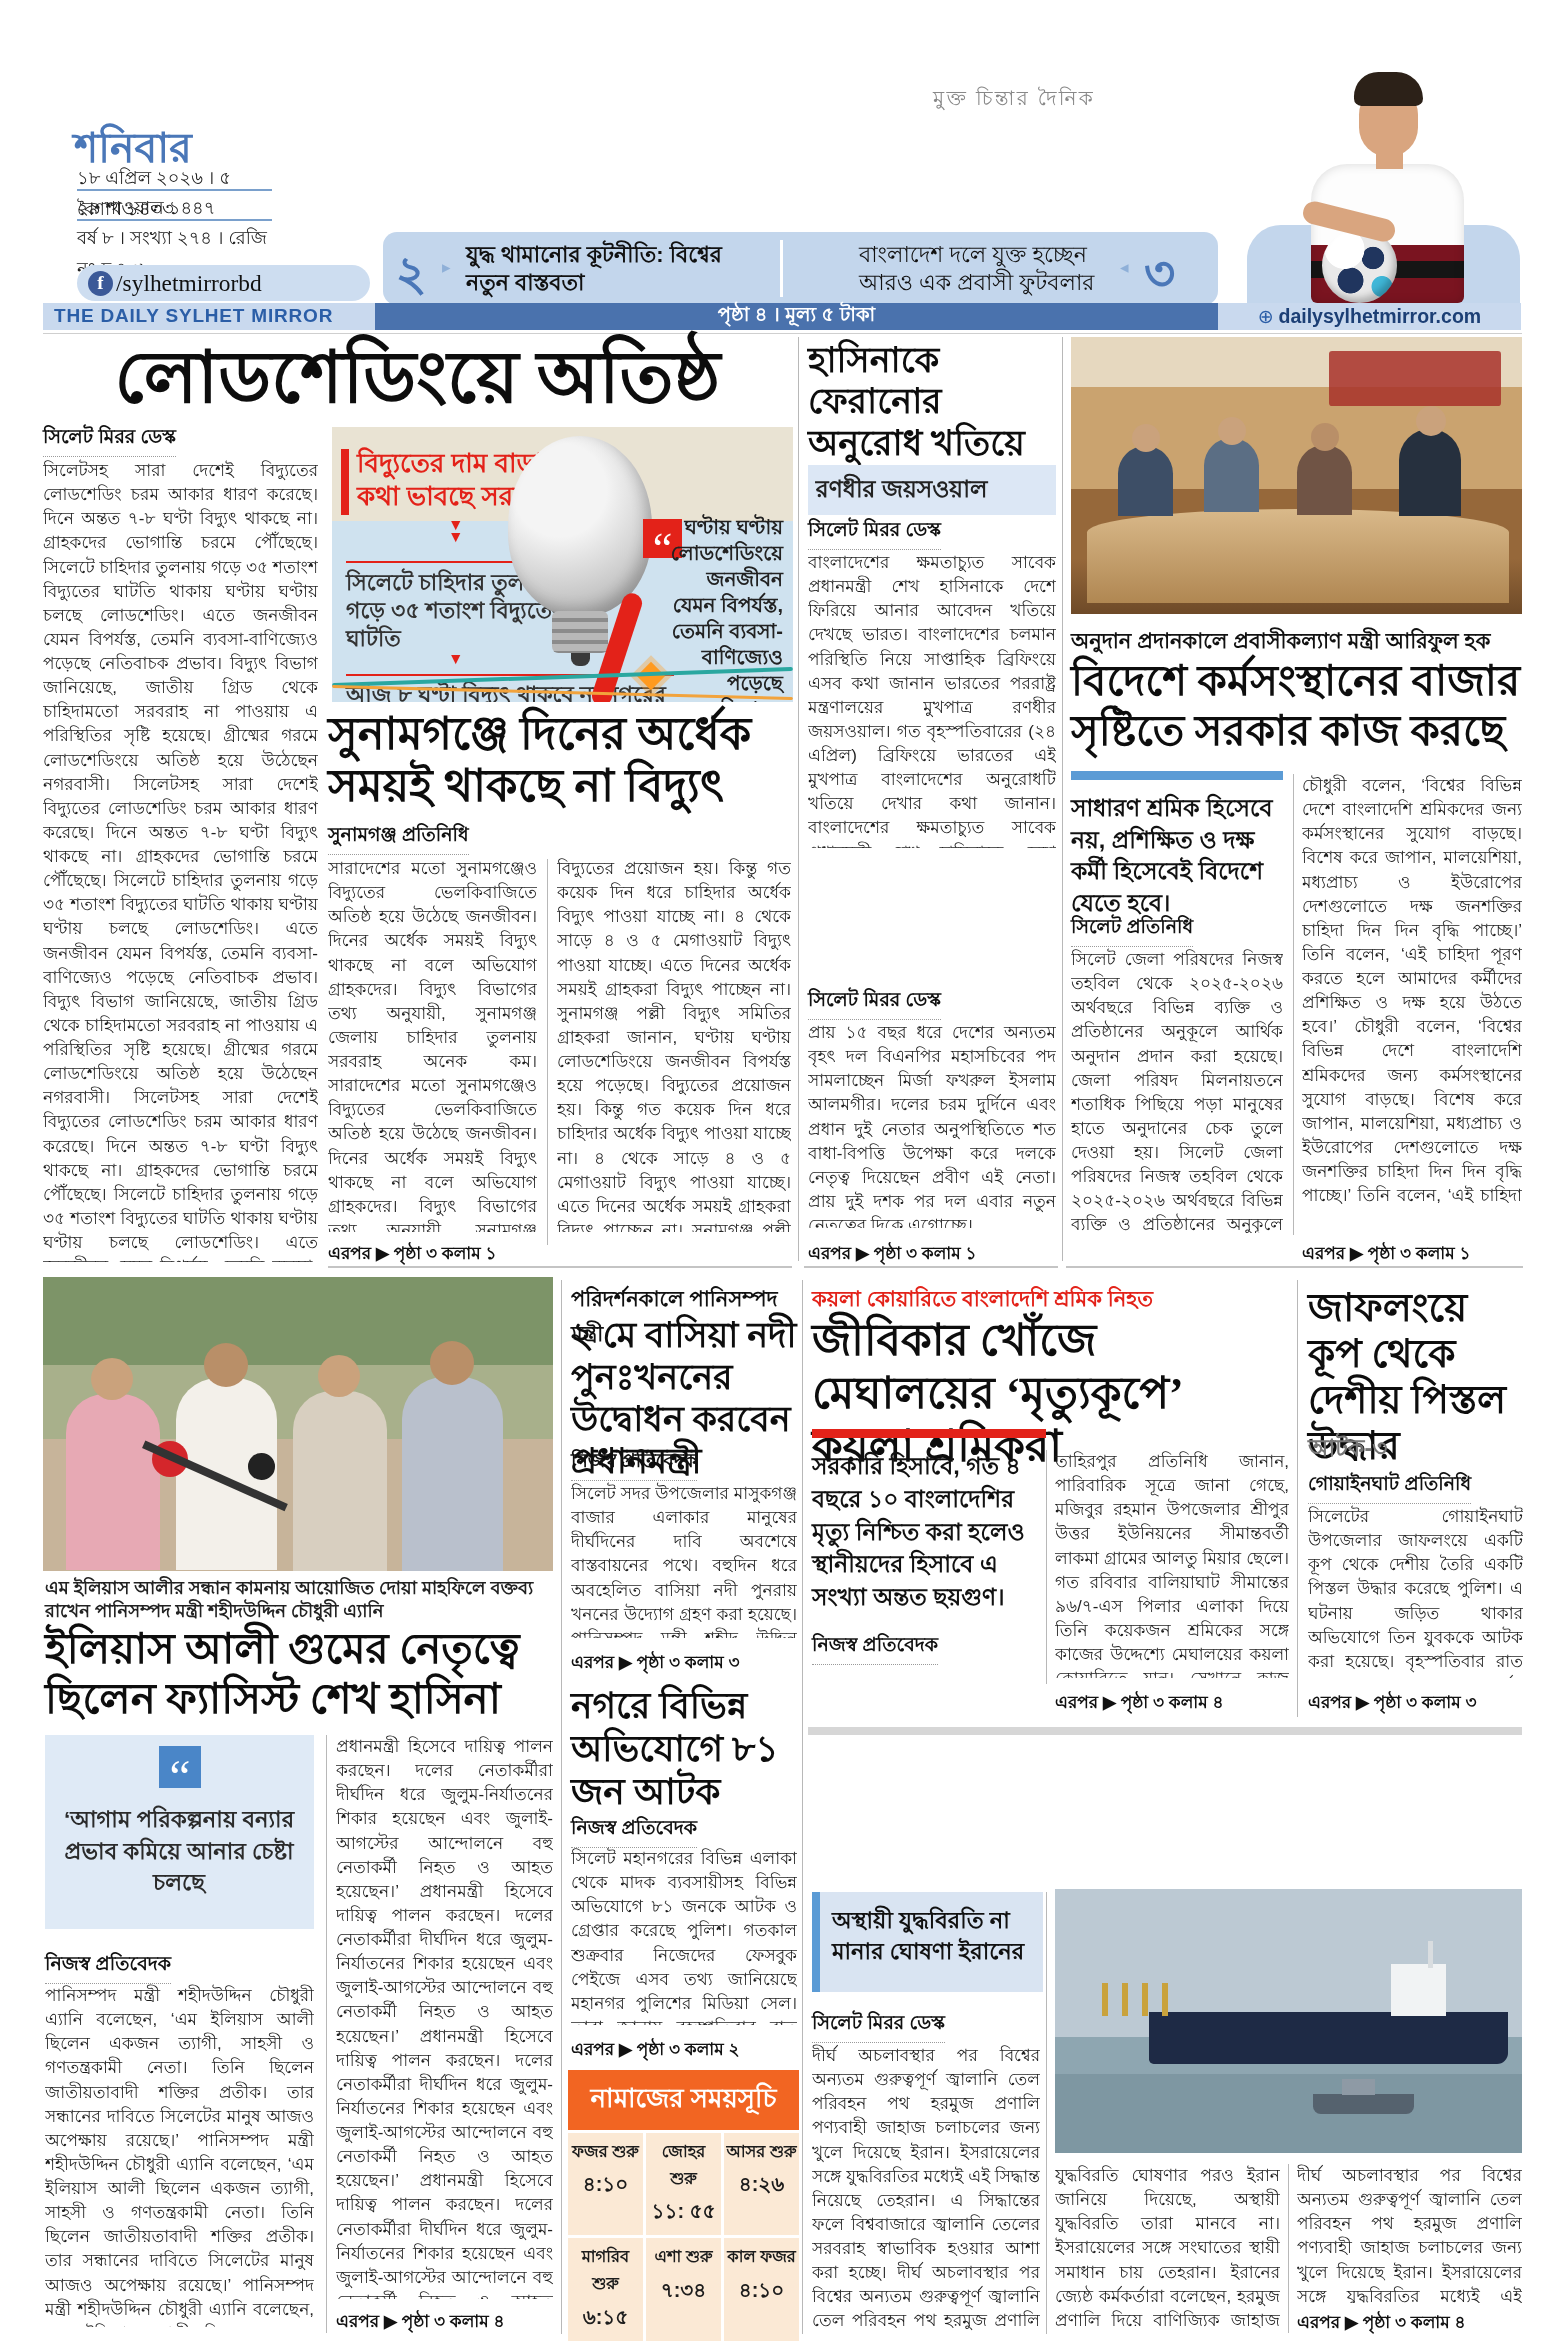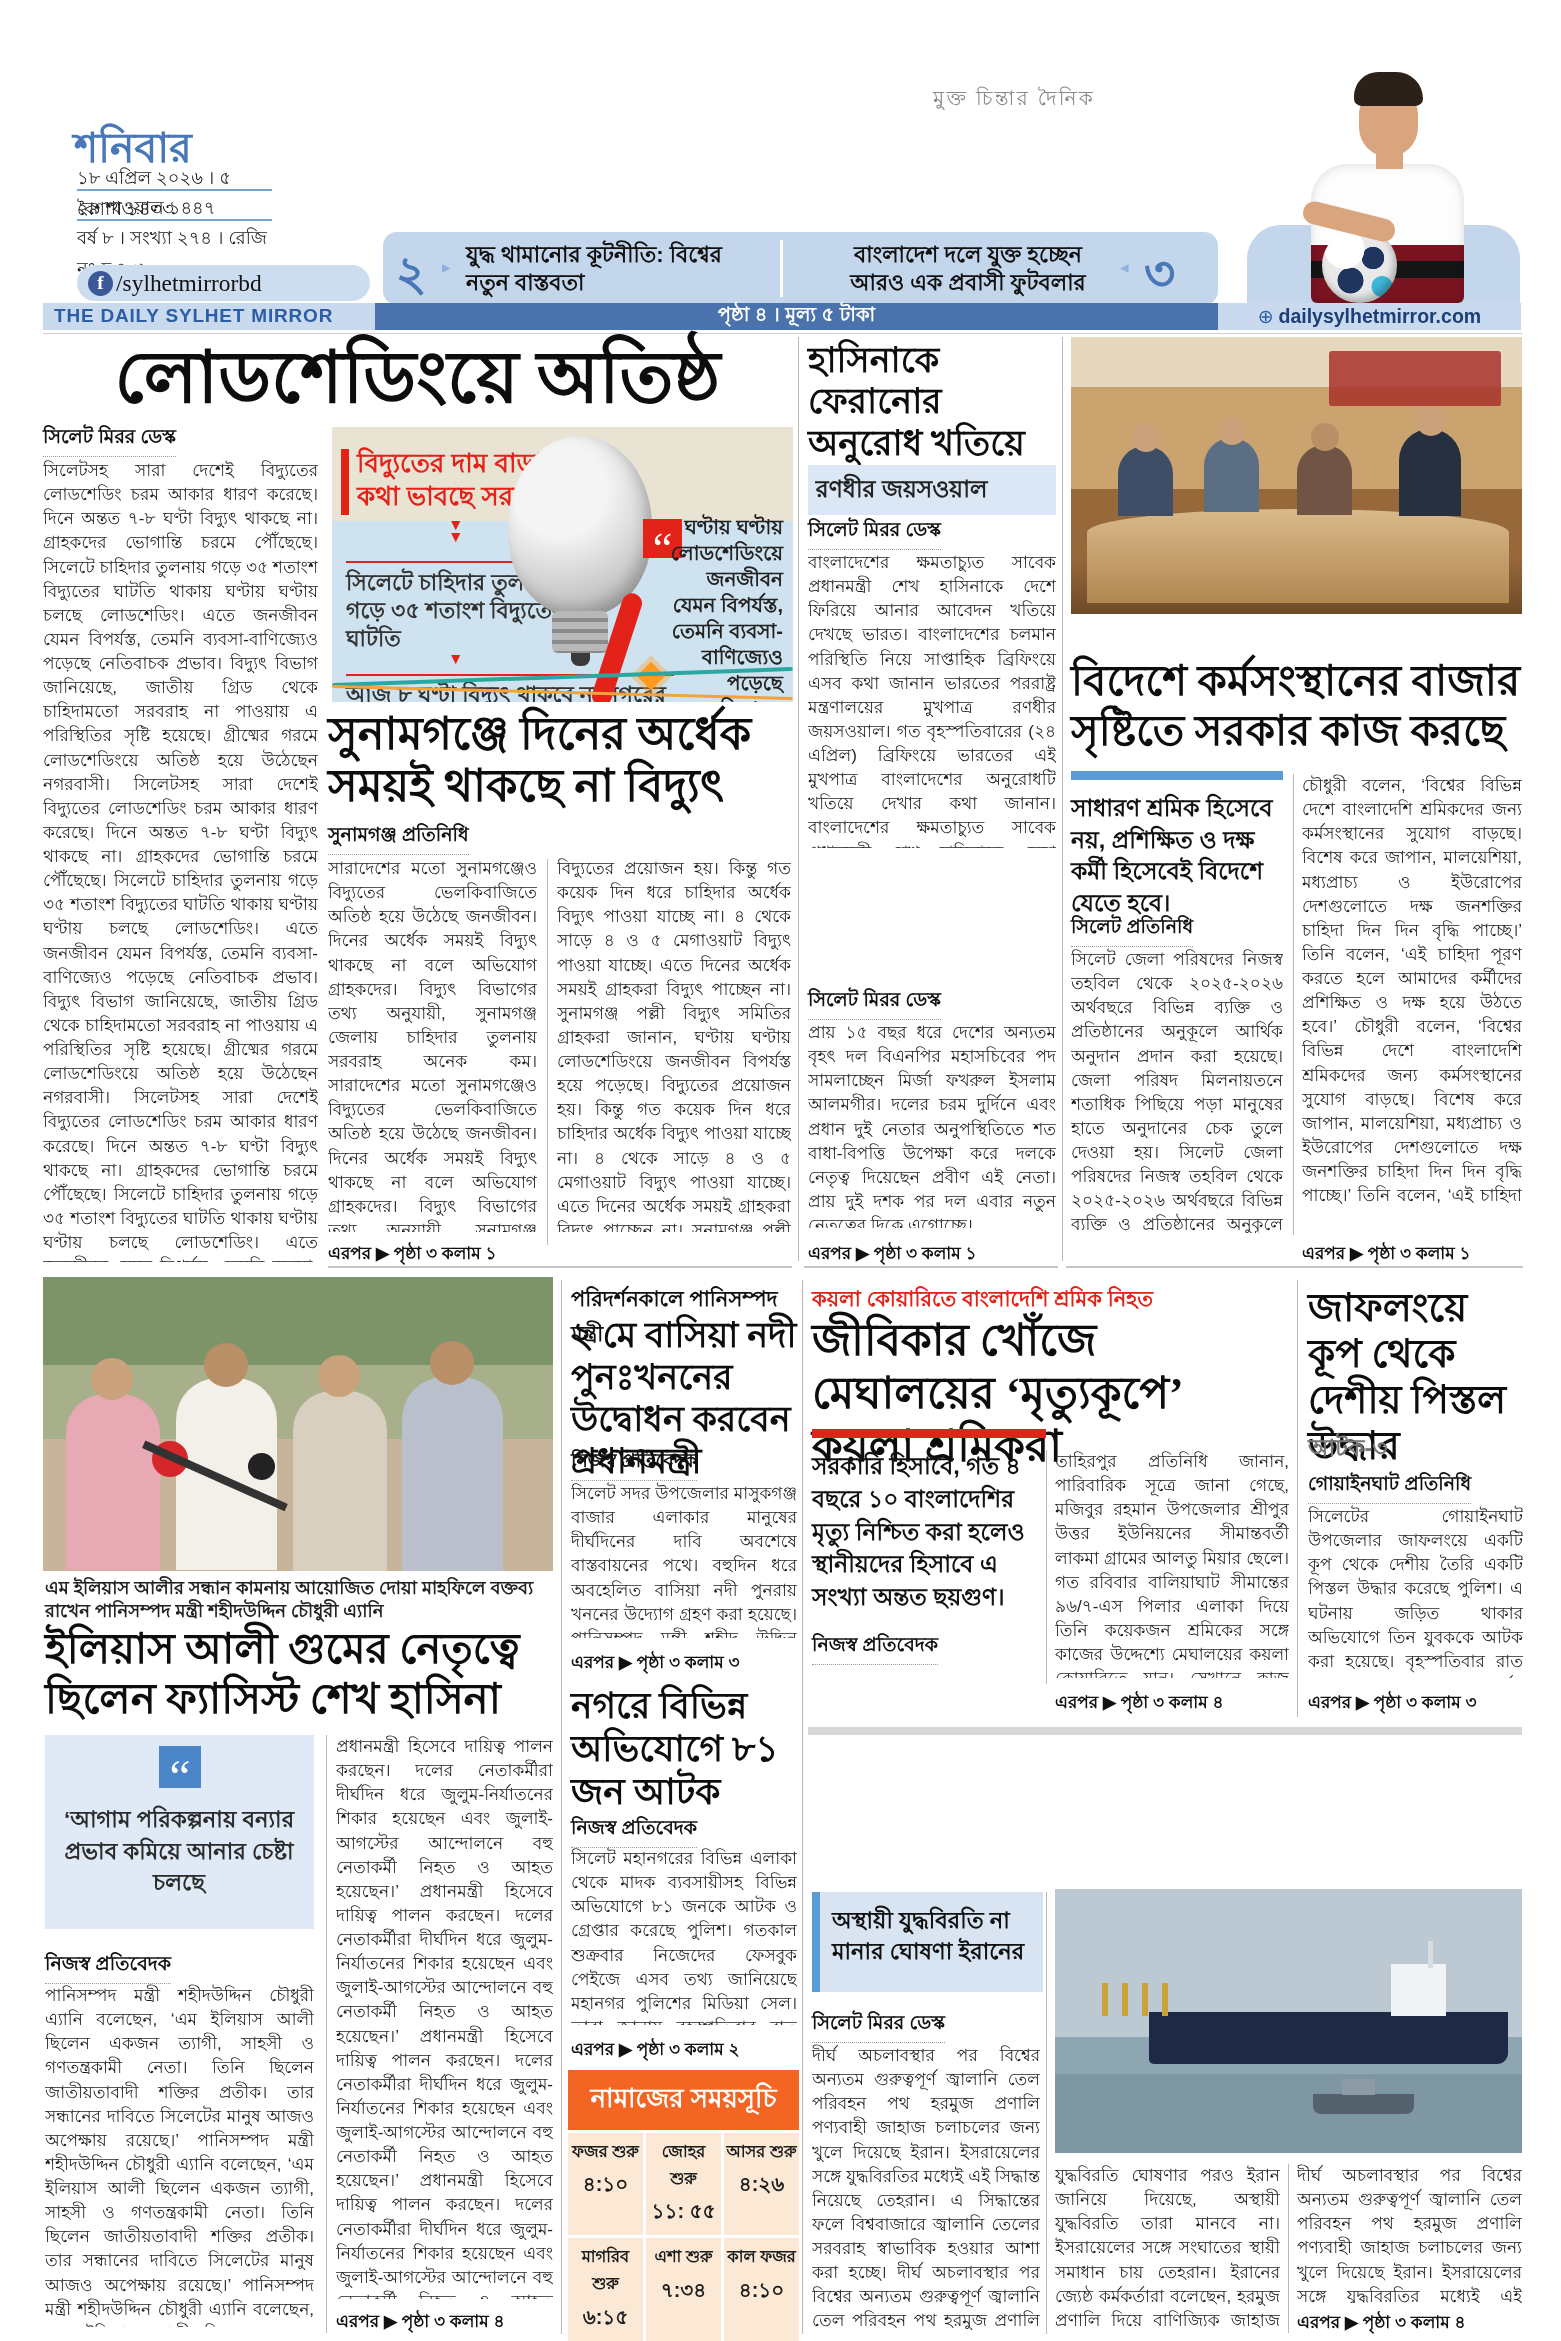--- a/index.html
+++ b/index.html
@@ -36,21 +36,21 @@
       <span style="font-family:'Liberation Serif',serif;font-size:23.4px;color:#111;margin-left:3.1px;">/sylhetmirrorbd</span>
     </div>
 
     <div class="abs" style="left:933px;top:83px;width:203px;font-size:20px;color:#888;letter-spacing:2.3px;">মুক্ত চিন্তার দৈনিক</div>
 
     <div class="abs" style="left:383px;top:232px;width:835px;height:73px;background:#c3d6ec;border-radius:14px;">
       <div class="abs" style="left:12.5px;top:4.7px;font-size:48px;font-weight:bold;color:#4a77b8;">২</div>
       <div class="abs" style="left:59px;top:25px;font-size:17px;color:#8fb0d8;">▸</div>
       <div class="abs" style="left:83px;top:9.4px;width:258px;font-size:22px;font-weight:bold;color:#111;line-height:1.25;">যুদ্ধ থামানোর কূটনীতি: বিশ্বের নতুন বাস্তবতা</div>
       <div class="abs" style="left:397px;top:7.8px;width:3.1px;height:57px;background:#ffffff;"></div>
-      <div class="abs" style="left:456px;top:9.4px;width:258px;font-size:22px;font-weight:bold;color:#111;line-height:1.25;text-align:center;">বাংলাদেশ দলে যুক্ত হচ্ছেন আরও এক প্রবাসী ফুটবলার</div>
+      <div class="abs" style="left:476px;top:9.4px;width:258px;font-size:22px;font-weight:normal;color:#111;line-height:1.25;text-align:left;">বাংলাদেশ দলে যুক্ত হচ্ছেন আরও এক প্রবাসী ফুটবলার</div>
       <div class="abs" style="left:737px;top:25px;font-size:17px;color:#8fb0d8;">◂</div>
       <div class="abs" style="left:761px;top:4.7px;font-size:48px;font-weight:bold;color:#4a77b8;">৩</div>
     </div>
 
     <div class="photo" style="left:1247px;top:15.6px;width:273px;height:287px;background:#ffffff;">
       <div class="abs" style="left:0;top:209px;width:273px;height:78px;background:#c3d6ec;border-radius:34px 34px 0 0;"></div>
       <div class="abs" style="left:64px;top:148px;width:153px;height:139px;border-radius:36px 36px 6.2px 6.2px;
            background:linear-gradient(180deg,#fdfdfd 0 58%,#7a1420 58% 70%,#151515 70% 82%,#7a1420 82% 100%);box-shadow:inset 0 0 11px rgba(0,0,0,.15);"></div>
       <div class="abs" style="left:112px;top:69px;width:59px;height:72px;border-radius:31px;background:#d9a57f;"></div>
       <div class="abs" style="left:107px;top:56px;width:69px;height:34px;border-radius:31px 34px 9.4px 9.4px;background:#2c2118;"></div>
@@ -141,20 +141,21 @@
     <div class="abs" style="left:15.6px;top:172px;width:422px;height:94px;background:linear-gradient(180deg,#d9b98a,#b08752);border-radius:60% 60% 0 0 / 30% 30% 0 0;"></div>
     <div class="abs" style="left:47px;top:109px;width:55px;height:70px;border-radius:28px 28px 0 0;background:#3d4e66;"></div>
     <div class="abs" style="left:133px;top:101px;width:55px;height:74px;border-radius:28px 28px 0 0;background:#5b6e84;"></div>
     <div class="abs" style="left:226px;top:108px;width:55px;height:70px;border-radius:28px 28px 0 0;background:#705445;"></div>
     <div class="abs" style="left:328px;top:92px;width:62px;height:87px;border-radius:31px 31px 0 0;background:#26303e;"></div>
     <div class="abs" style="left:61px;top:87px;width:28px;height:28px;border-radius:50%;background:#caa27c;"></div>
     <div class="abs" style="left:147px;top:80px;width:28px;height:28px;border-radius:50%;background:#caa27c;"></div>
     <div class="abs" style="left:240px;top:86px;width:28px;height:28px;border-radius:50%;background:#b98f68;"></div>
     <div class="abs" style="left:345px;top:69px;width:30px;height:30px;border-radius:50%;background:#caa27c;"></div>
   </div>
+  <div class="abs kicker" style="left:1071px;top:625px;width:451px;">অনুদান প্রদানকালে প্রবাসীকল্যাণ মন্ত্রী আরিফুল হক</div>
   <div class="abs hl" style="left:1071px;top:656px;width:451px;font-size:42px;line-height:1.2;">বিদেশে কর্মসংস্থানের বাজার সৃষ্টিতে সরকার কাজ করছে</div>
   <div class="abs" style="left:1071px;top:771px;width:212px;height:9.4px;background:#5b9bd5;"></div>
   <div class="abs" style="left:1071px;top:793px;width:212px;font-size:23.4px;font-weight:bold;line-height:1.35;color:#111;">সাধারণ শ্রমিক হিসেবে নয়, প্রশিক্ষিত ও দক্ষ কর্মী হিসেবেই বিদেশে যেতে হবে।</div>
   <div class="abs" style="left:1071px;top:912px;">
     <span class="byline">সিলেট প্রতিনিধি</span>
   </div>
   <div class="abs bodytxt" style="left:1071px;top:948px;width:212px;height:285px;">সিলেট জেলা পরিষদের নিজস্ব তহবিল থেকে ২০২৫-২০২৬ অর্থবছরে বিভিন্ন ব্যক্তি ও প্রতিষ্ঠানের অনুকূলে আর্থিক অনুদান প্রদান করা হয়েছে। জেলা পরিষদ মিলনায়তনে শতাধিক পিছিয়ে পড়া মানুষের হাতে অনুদানের চেক তুলে দেওয়া হয়। সিলেট জেলা পরিষদের নিজস্ব তহবিল থেকে ২০২৫-২০২৬ অর্থবছরে বিভিন্ন ব্যক্তি ও প্রতিষ্ঠানের অনুকূলে আর্থিক অনুদান প্রদান করা হয়েছে। জেলা পরিষদ মিলনায়তনে শতাধিক পিছিয়ে পড়া মানুষের হাতে অনুদানের চেক তুলে দেওয়া হয়।</div>
   <div class="vrule" style="left:1293px;top:774px;height:461px;"></div>
   <div class="abs bodytxt" style="left:1302px;top:774px;width:220px;height:437px;">চৌধুরী বলেন, ‘বিশ্বের বিভিন্ন দেশে বাংলাদেশি শ্রমিকদের জন্য কর্মসংস্থানের সুযোগ বাড়ছে। বিশেষ করে জাপান, মালয়েশিয়া, মধ্যপ্রাচ্য ও ইউরোপের দেশগুলোতে দক্ষ জনশক্তির চাহিদা দিন দিন বৃদ্ধি পাচ্ছে।’ তিনি বলেন, ‘এই চাহিদা পূরণ করতে হলে আমাদের কর্মীদের প্রশিক্ষিত ও দক্ষ হয়ে উঠতে হবে।’ চৌধুরী বলেন, ‘বিশ্বের বিভিন্ন দেশে বাংলাদেশি শ্রমিকদের জন্য কর্মসংস্থানের সুযোগ বাড়ছে। বিশেষ করে জাপান, মালয়েশিয়া, মধ্যপ্রাচ্য ও ইউরোপের দেশগুলোতে দক্ষ জনশক্তির চাহিদা দিন দিন বৃদ্ধি পাচ্ছে।’ তিনি বলেন, ‘এই চাহিদা পূরণ করতে হলে আমাদের কর্মীদের প্রশিক্ষিত ও দক্ষ হয়ে উঠতে হবে।’</div>
   <div class="abs jump" style="left:1302px;top:1240px;">এরপর ▶ পৃষ্ঠা ৩ কলাম ১</div>

